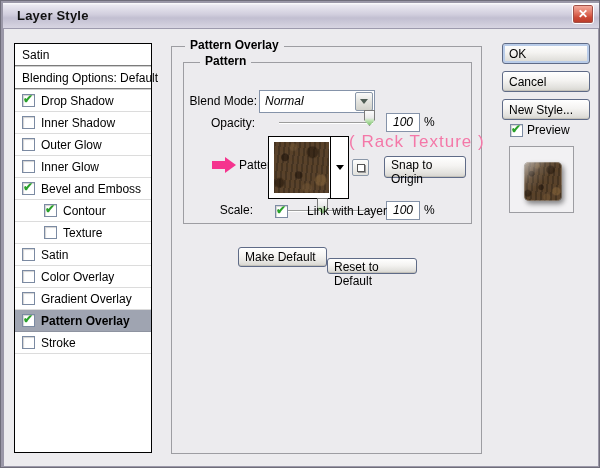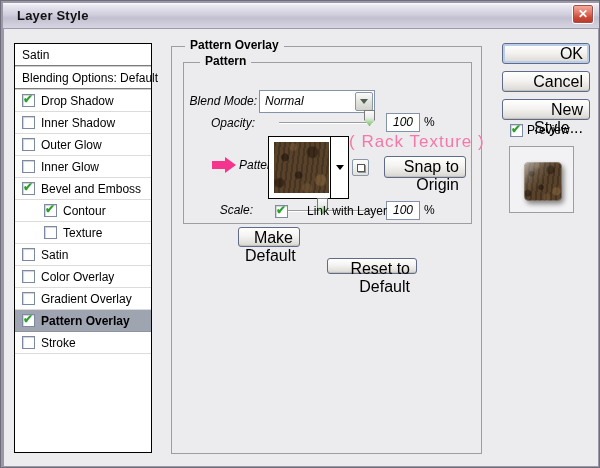--- a/index.html
+++ b/index.html
@@ -28,21 +28,21 @@
   .checkbox{width:13px;height:13px;background:#fff;border:1px solid #7b8aa2;
     box-shadow:inset 1px 1px 1px rgba(0,0,0,0.18);margin-right:6px;position:relative;flex:0 0 13px;}
   .checkbox .mark{display:none;position:absolute;left:0px;top:-3px;color:#2ba12b;font-size:12px;font-weight:bold;}
   .checkbox.on .mark{display:block;}
   .rowlabel{white-space:nowrap;}
   
   .panel{position:absolute;left:167px;top:17px;width:311px;height:408px;border:1px solid #9d9da2;}
   .legend{position:absolute;top:-9px;left:13px;background:#ecebee;padding:0 5px;
     font-size:12px;font-weight:bold;color:#000;white-space:nowrap;}
   .groupbox{position:absolute;left:11px;top:15px;width:289px;height:162px;border:1px solid #9d9da2;padding-left:33px;}
-  .flabel{position:absolute;font-size:12px;color:#000;text-align:right;white-space:nowrap;font-style:italic;}
+  .flabel{position:absolute;font-size:12px;color:#000;text-align:right;white-space:nowrap;}
   .field-white{position:absolute;background:#fff;border:1px solid #8593a9;font-size:12px;color:#000;font-style:italic;}
   .combo{left:75px;top:27px;width:116px;height:23px;line-height:21px;padding-left:5px;}
   .combo-arrow{position:absolute;right:1px;top:1px;width:18px;height:19px;border-radius:2px;
     background:linear-gradient(180deg,#fbfbfa,#e4e4df 50%,#d2d2cb);border:1px solid #8a97a8;
     display:flex;align-items:center;justify-content:center;}
   .combo-arrow .tri{width:0;height:0;border-left:4px solid transparent;border-right:4px solid transparent;
     border-top:5px solid #4f5d55;}
   .valuebox{width:34px;height:19px;line-height:17px;padding-left:6px;}
   .track{position:absolute;height:2px;background:#9c9c9c;border-bottom:1px solid #fff;}
   .thumb{position:absolute;width:11px;height:16px;
@@ -72,21 +72,21 @@
   .pink-arrow .head{position:absolute;left:13px;top:0;width:0;height:0;
     border-top:8px solid transparent;border-bottom:8px solid transparent;border-left:11px solid #f5348e;}
   .annotation{position:absolute;left:165px;top:69px;font-size:17px;color:#f478a8;
     letter-spacing:1px;white-space:nowrap;}
   .mini-btn{position:absolute;left:168px;top:96px;width:17px;height:17px;
     background:linear-gradient(180deg,#fdfdfc,#e2e1dc);border:1px solid #8a97a8;border-radius:2px;}
   .mini-btn .page{position:absolute;left:4px;top:4px;width:8px;height:8px;background:#fff;
     border:1px solid #555;box-shadow:1px 1px 0 #999;}
   
   .xpbtn{background:linear-gradient(180deg,#ffffff 0%,#f4f3f1 45%,#e3e2de 80%,#d6d4ce 100%);
-    border:1px solid #5f6b87;border-radius:3px;font-size:16px;color:#000;text-align:right;
+    border:1px solid #5f6b87;border-radius:3px;font-size:12px;color:#000;text-align:left;
     position:absolute;box-shadow:inset 0 -1px 0 #c3c1ba;}
   .xpbtn.focus{box-shadow:inset 0 0 0 2px #b9cce9, inset 0 -1px 0 #c3c1ba;}
   
   .cb2{position:absolute;width:13px;height:13px;background:#fff;border:1px solid #7b8aa2;
     box-shadow:inset 1px 1px 1px rgba(0,0,0,0.18);}
   .cb2 .mark{display:none;position:absolute;left:0px;top:-3px;color:#2ba12b;font-size:12px;font-weight:bold;}
   .cb2.on .mark{display:block;}
   .cblabel{position:absolute;font-size:12px;color:#000;white-space:nowrap;}
   
   .preview-box{position:absolute;left:505px;top:117px;width:65px;height:67px;background:#f2f1f3;
@@ -219,21 +219,21 @@
           <span>100</span>
         </div>
         <div class="unit" style="left:240px;top:140px;">%</div>
 
         <span class="cb2 on" style="left:91px;top:142px;top:142px;left:91px;" style2="">
             <span class="mark">✔</span>
           </span>
         <div class="cblabel" style="left:107px;top:141px;margin-left:16px;">Link with Layer</div>
       </div>
 
-      <button class="xpbtn" style="left:66px;top:180px;width:62px;height:20px;">Make Default</button>
+      <button class="xpbtn" style="left:66px;top:200px;width:89px;height:20px;">Make Default</button>
       <button class="xpbtn" style="left:155px;top:184px;width:90px;height:16px;margin-top:27px;">Reset to Default</button>
     </div>
 
     <button class="xpbtn focus" style="left:498px;top:14px;width:88px;height:21px;">OK</button>
     <button class="xpbtn" style="left:498px;top:42px;width:88px;height:21px;">Cancel</button>
     <button class="xpbtn" style="left:498px;top:70px;width:88px;height:21px;">New Style...</button>
 
     <span class="cb2 on" style="left:506px;top:95px;">
         <span class="mark">✔</span>
       </span>

